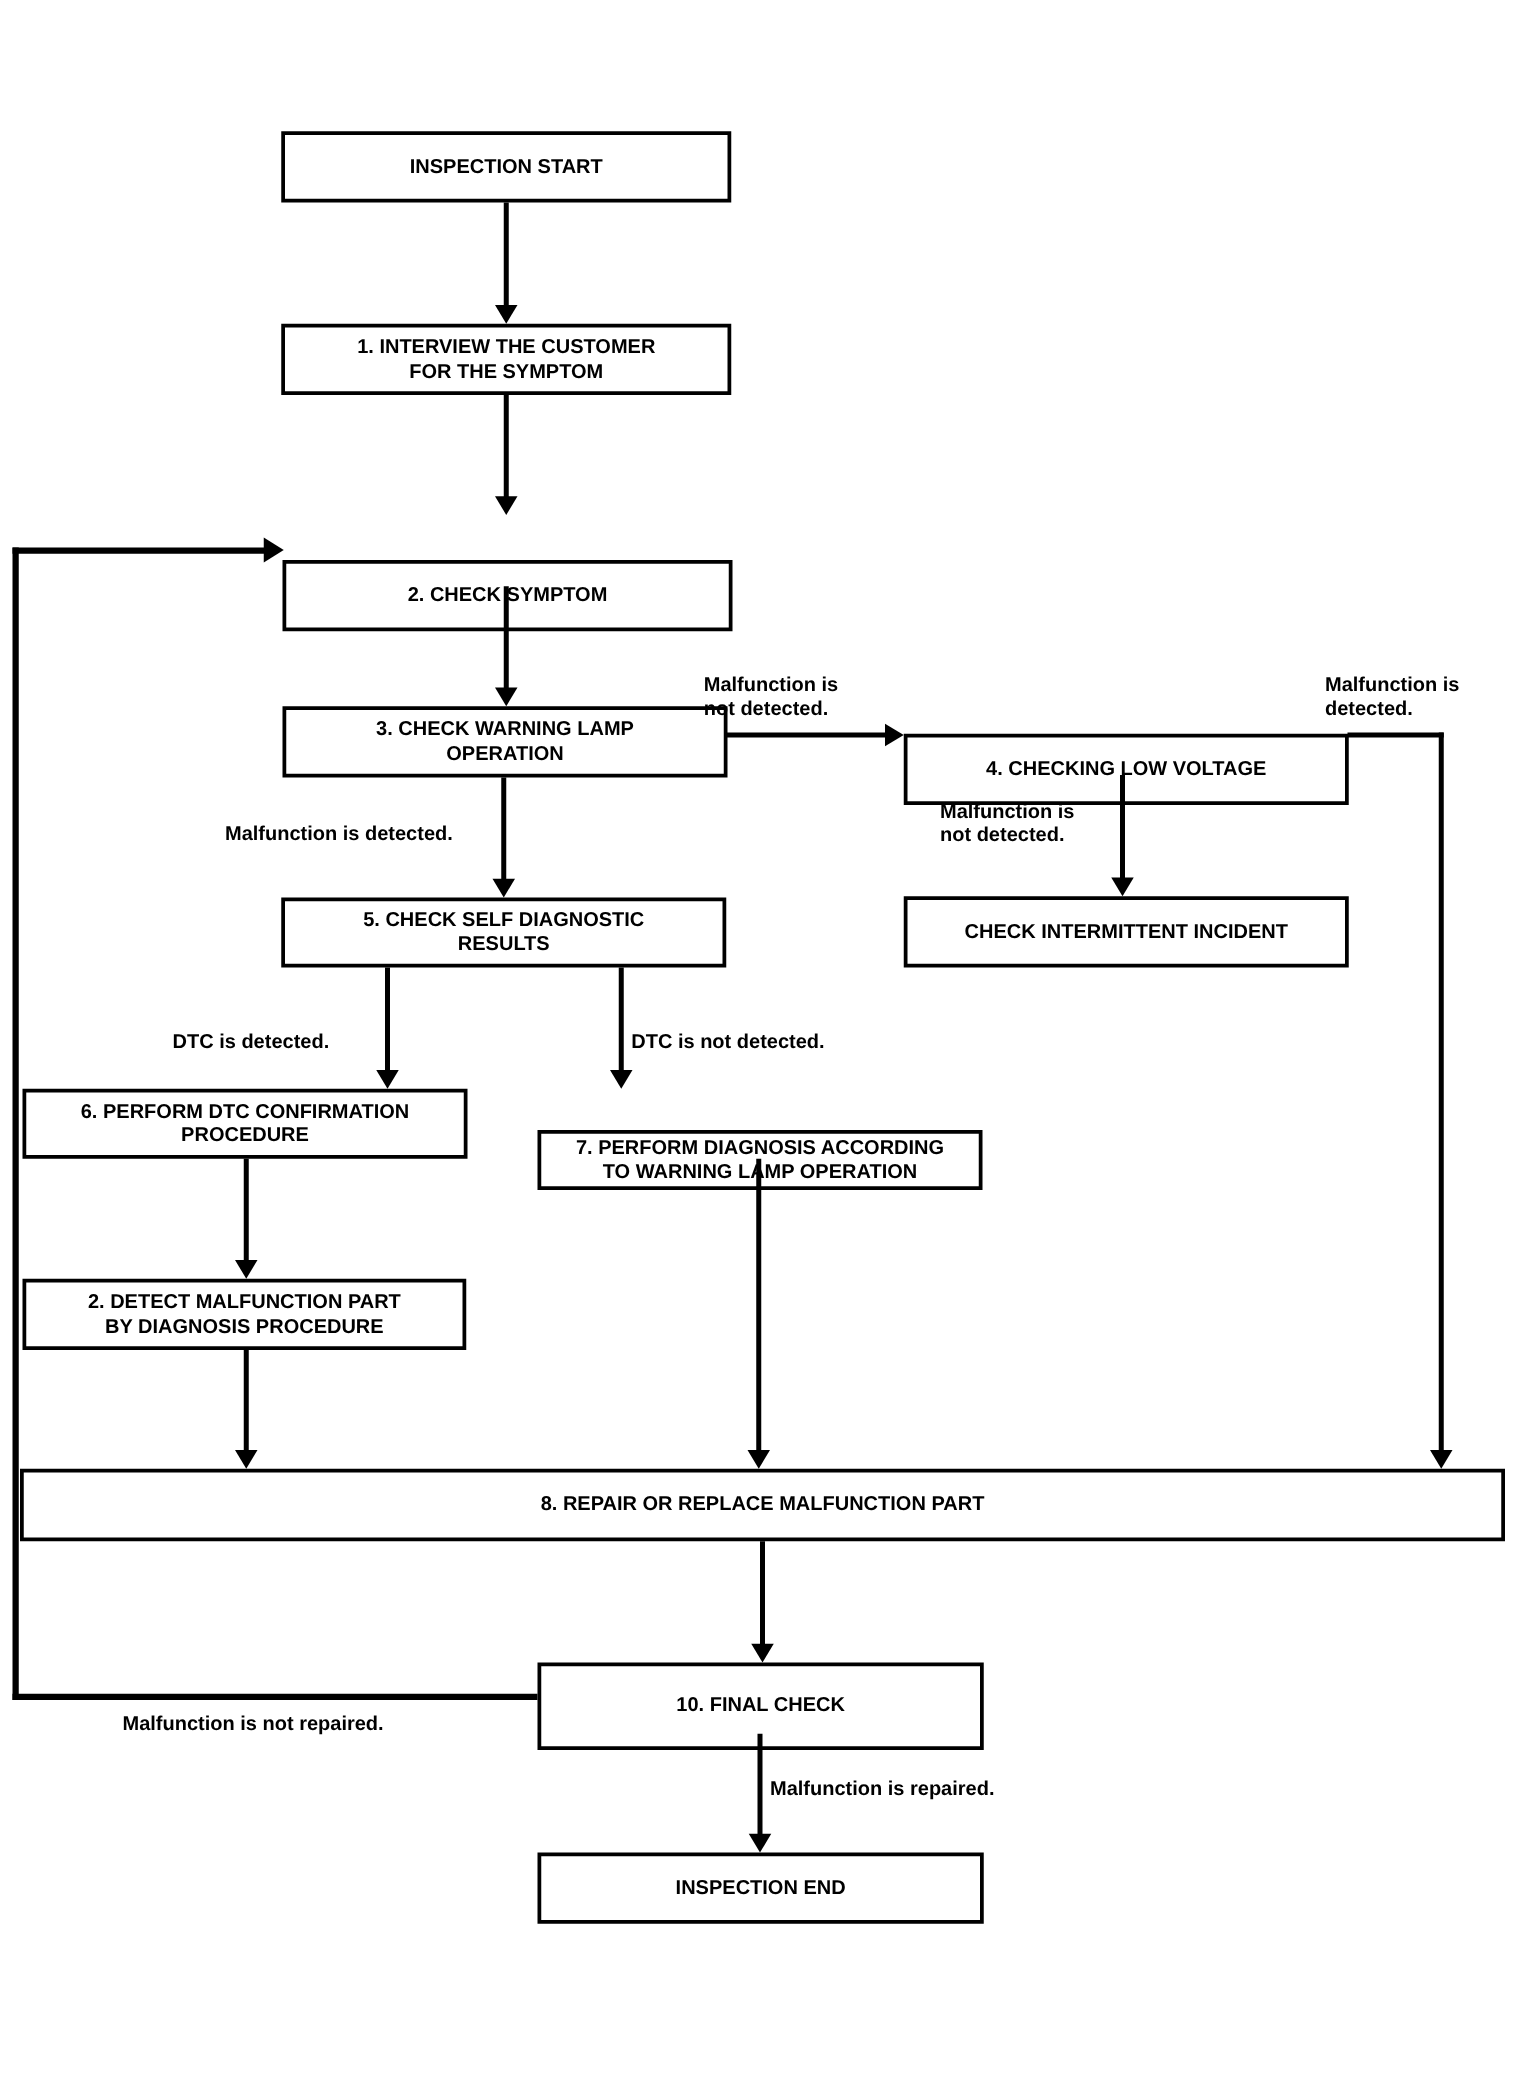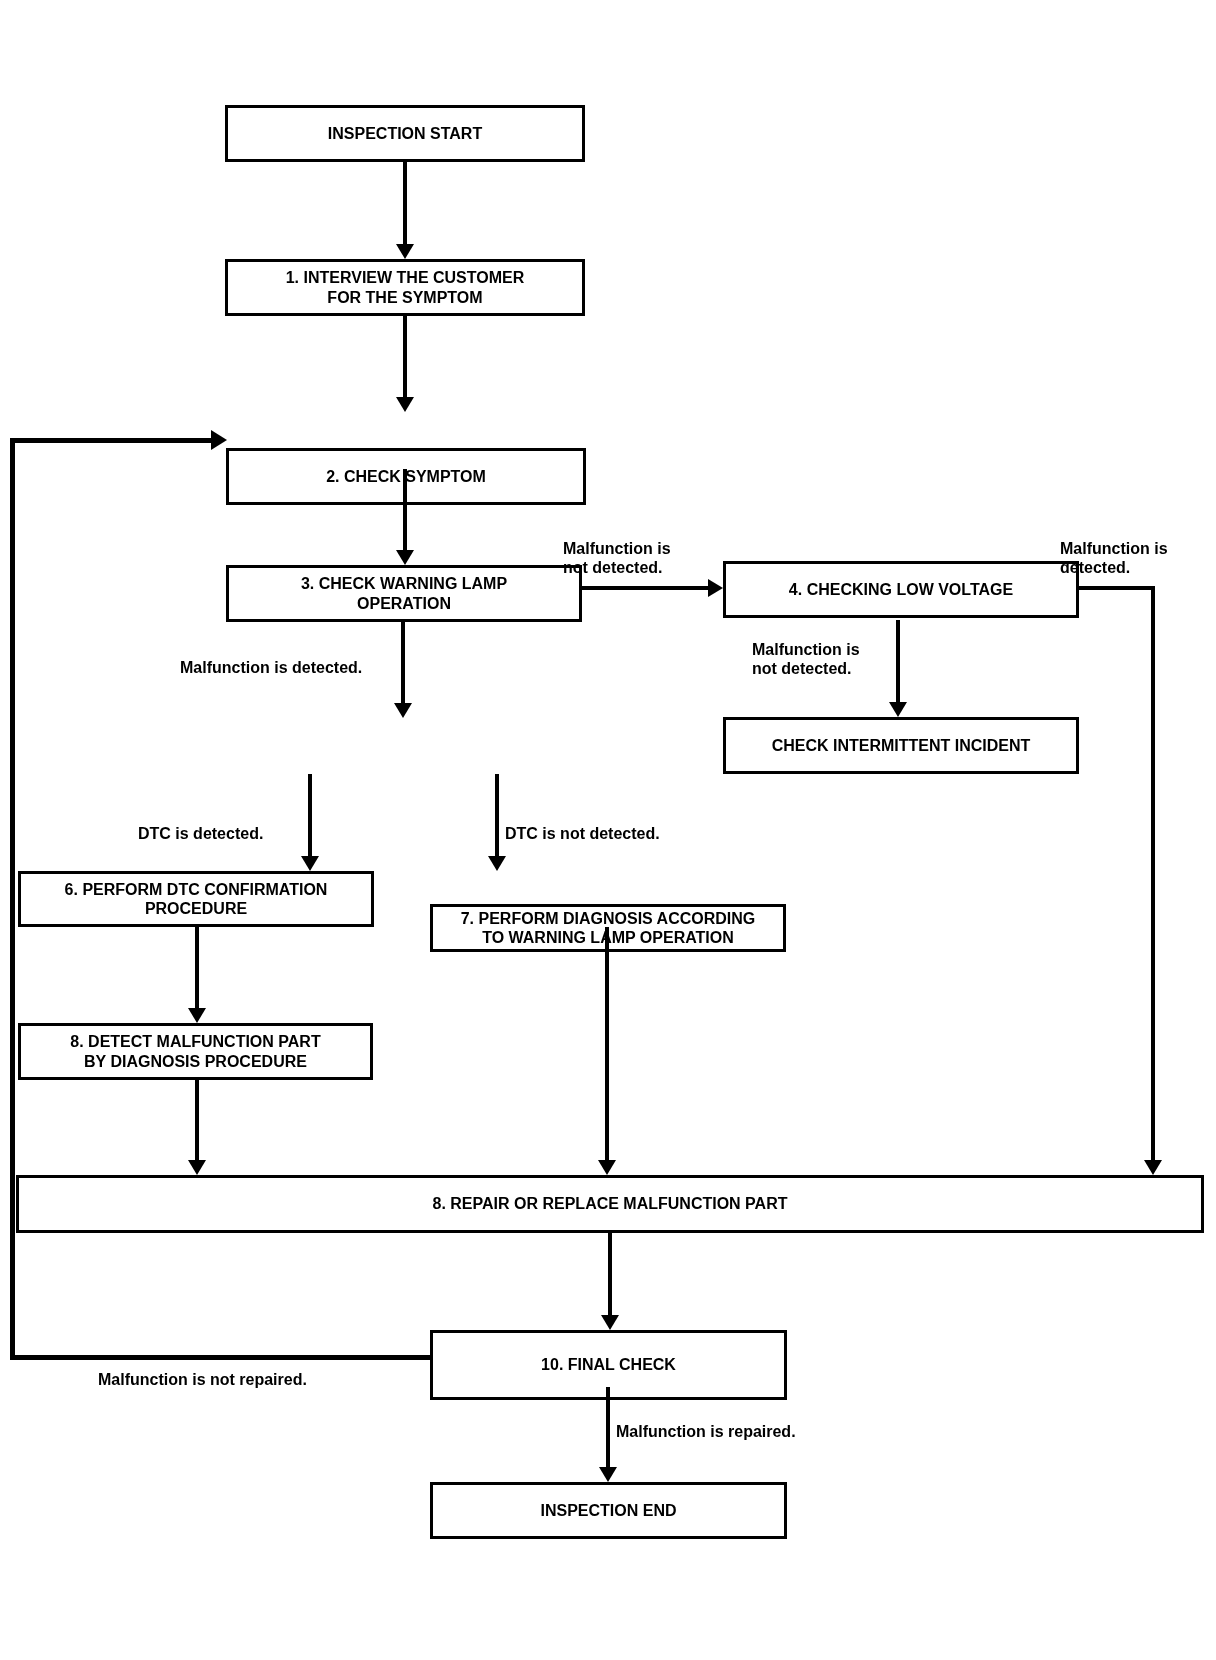--- a/index.html
+++ b/index.html
@@ -58,27 +58,29 @@
 <body>
 
 <div id="canvas">
 
   <div class="node" style="left:225px; top:105px;  width:360px; height:57px;">INSPECTION START</div>
   <div class="node" style="left:225px; top:259px;  width:360px; height:57px;">1. INTERVIEW THE CUSTOMER
 FOR THE SYMPTOM</div>
   <div class="node" style="left:226px; top:412px;  width:360px; height:57px;margin-top:36px;">2. CHECK SYMPTOM</div>
   <div class="node" style="left:226px; top:565px;  width:356px; height:57px;">3. CHECK WARNING LAMP
 OPERATION</div>
-  <div class="node" style="left:723px; top:561px;  width:356px; height:57px;">4. CHECKING LOW VOLTAGE</div>
+  <div class="node" style="left:723px; top:587px;  width:356px; height:57px;">4. CHECKING LOW VOLTAGE</div>
+  <div class="node" style="left:225px; top:718px;  width:356px; height:56px;">5. CHECK SELF DIAGNOSTIC
+RESULTS</div>
   <div class="node" style="left:723px; top:717px;  width:356px; height:57px;">CHECK INTERMITTENT INCIDENT</div>
   <div class="node" style="left:18px;  top:871px;  width:356px; height:56px;">6. PERFORM DTC CONFIRMATION
 PROCEDURE</div>
   <div class="node" style="left:430px; top:904px;  width:356px; height:48px;">7. PERFORM DIAGNOSIS ACCORDING
 TO WARNING LAMP OPERATION</div>
-  <div class="node" style="left:18px;  top:1023px; width:355px; height:57px;">8. DETECT MALFUNCTION PART
+  <div class="node" style="left:18px;  top:1023px; width:355px; height:57px;">2. DETECT MALFUNCTION PART
 BY DIAGNOSIS PROCEDURE</div>
   <div class="node" style="left:16px;  top:1175px; width:1188px; height:58px;">8. REPAIR OR REPLACE MALFUNCTION PART</div>
   <div class="node" style="left:430px; top:1330px; width:357px; height:70px;">10. FINAL CHECK</div>
   <div class="node" style="left:430px; top:1482px; width:357px; height:57px;">INSPECTION END</div>
 
   <div class="ln" style="left:403px; top:162px; width:4px; height:84px;"></div>
   <div class="ar-d" style="left:396px; top:244px;"></div>
 
   <div class="ln" style="left:403px; top:316px; width:4px; height:83px;"></div>
   <div class="ar-d" style="left:396px; top:397px;"></div>

